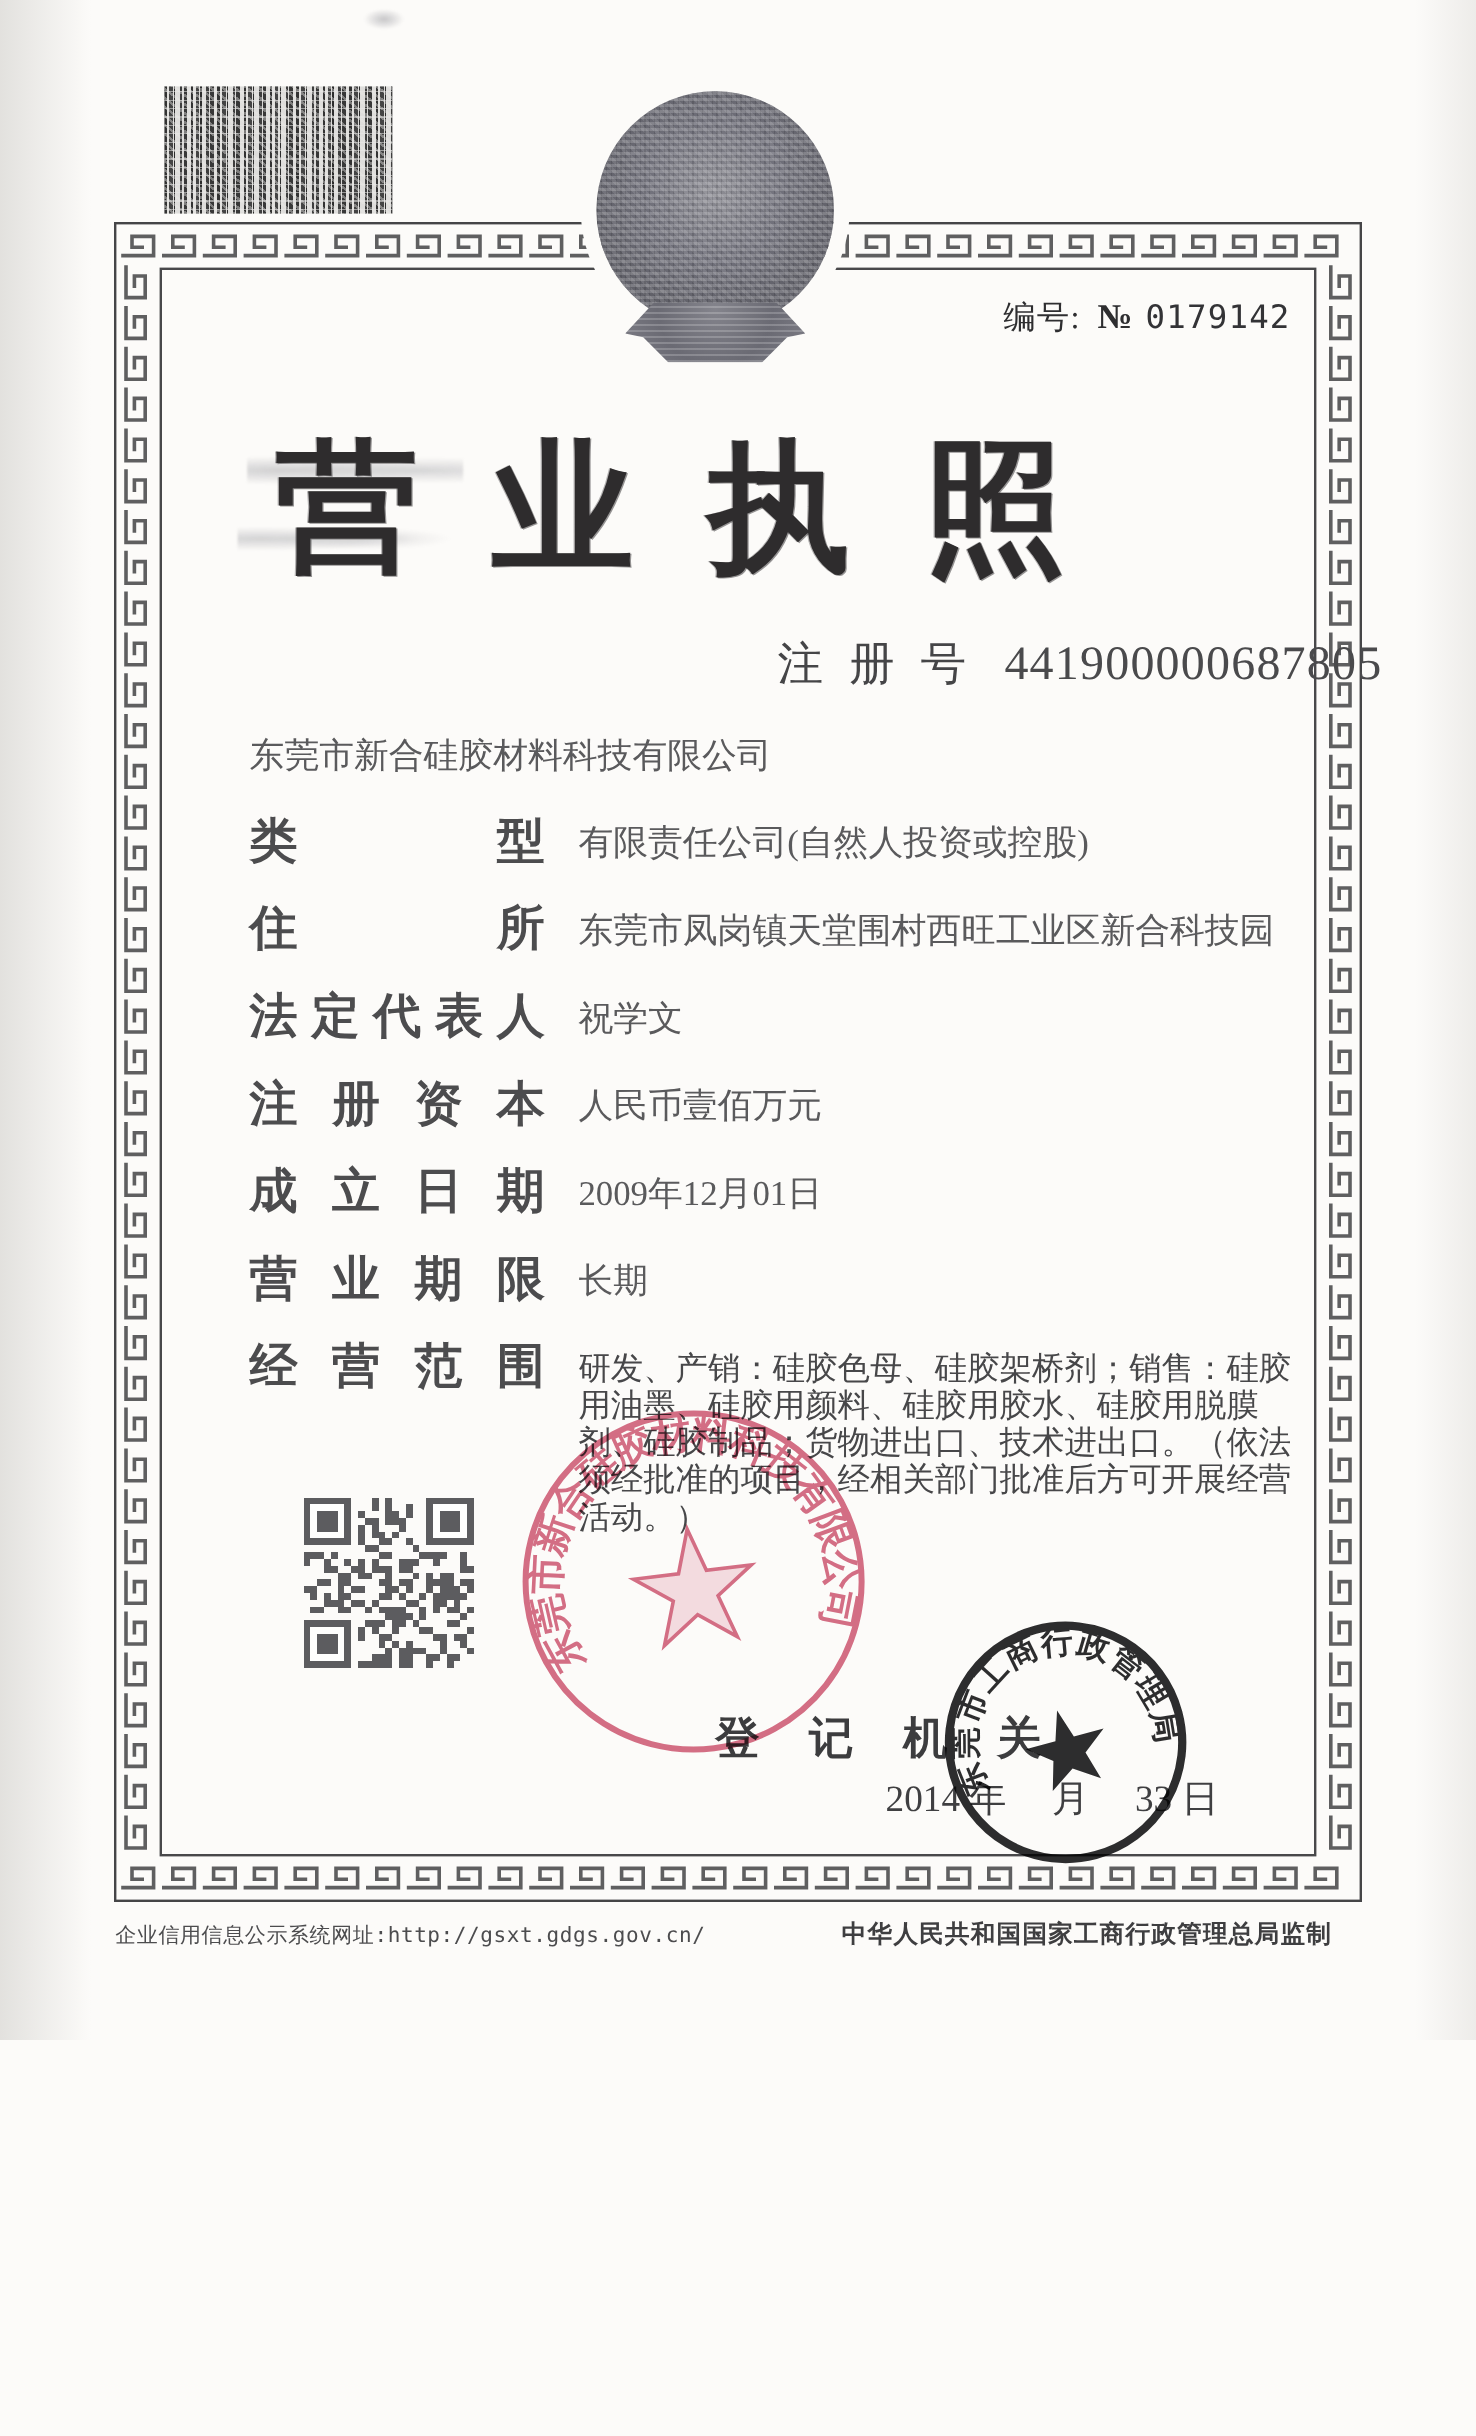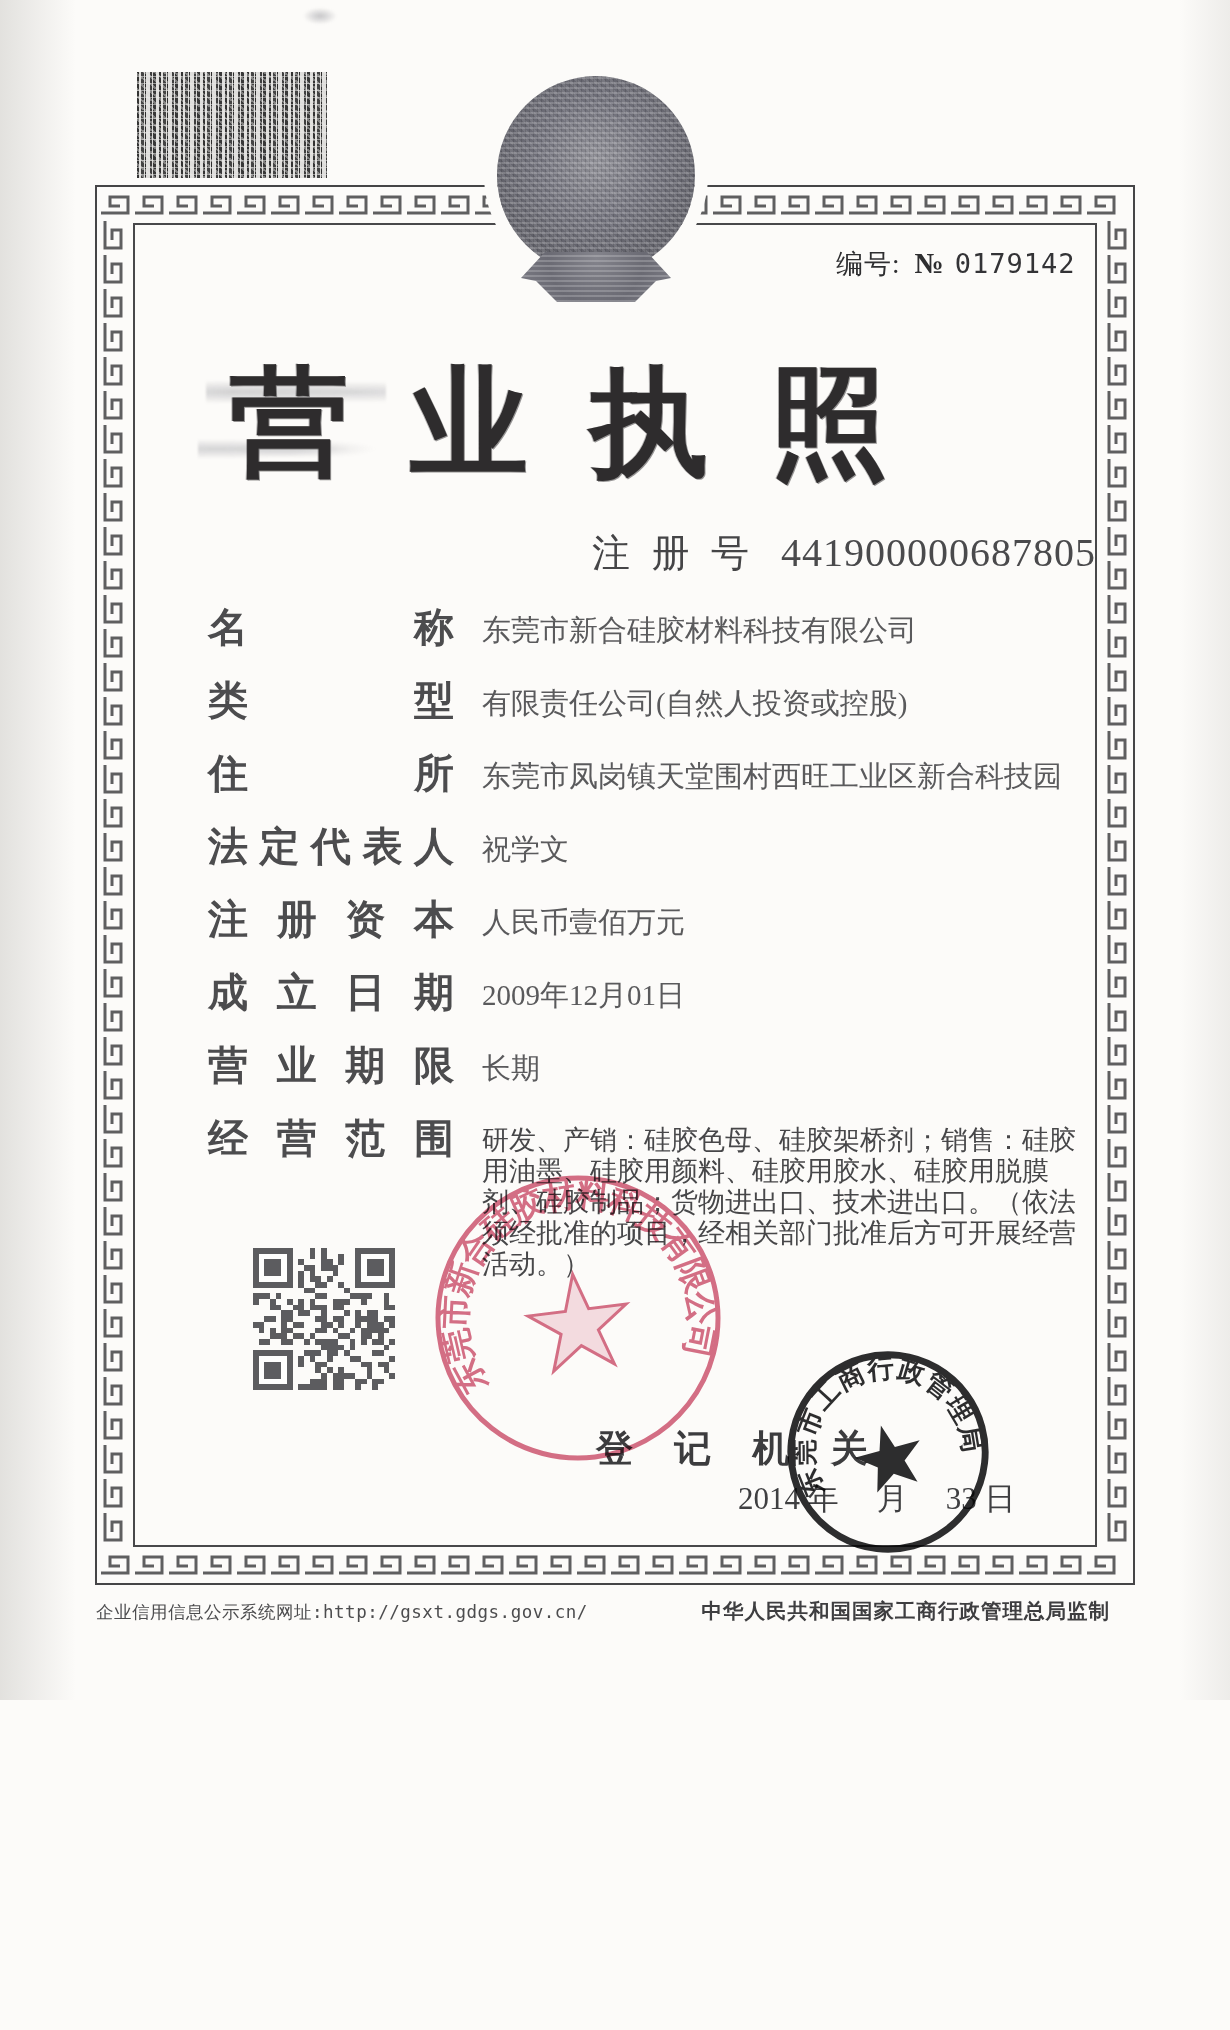--- a/index.html
+++ b/index.html
@@ -65,21 +65,21 @@
 
   
   .title{position:absolute;left:0;top:344px;width:1118px;text-align:center;z-index:4;
     font-family:"Liberation Sans", sans-serif;
     font-size:118px;font-weight:900;color:#2e2c2d;
     letter-spacing:62px;text-indent:62px;
     text-shadow:1px 1px 0 rgba(46,44,45,.5), -1px 0 0 rgba(46,44,45,.35);
   }
 
   
-  .regno{position:absolute;left:592px;top:528px;z-index:4;white-space:nowrap;
+  .regno{position:absolute;left:648px;top:528px;z-index:4;white-space:nowrap;
     color:#454547;font-size:38px;text-align:center;}
   .regno .lab{letter-spacing:6px;margin-right:26px;}
   .regno .val{font-size:40px;color:#4a4a4c;letter-spacing:1px;}
 
   
   .fields{position:absolute;left:208px;top:606px;width:888px;z-index:4;}
   .row{display:flex;align-items:flex-start;margin-bottom:29px;}
   .row-label{width:246px;flex:0 0 246px;margin-right:28px;
     font-size:40px;line-height:44px;color:#4c4c4e;font-weight:600;
     text-align:justify;text-align-last:justify;text-justify:inter-character;}
@@ -164,21 +164,20 @@
   </div>
 
   <div class="title">营业执照</div>
 
   <div class="regno">
     <span class="lab">注 册 号</span><span class="val">441900000687805</span>
   </div>
 
   <div class="fields" id="fields-container">
       <div class="row">
-        <div class="row-label">名称</div>
         <div class="row-value">东莞市新合硅胶材料科技有限公司</div>
       </div>
       <div class="row">
         <div class="row-label">类型</div>
         <div class="row-value">有限责任公司(自然人投资或控股)</div>
       </div>
       <div class="row">
         <div class="row-label">住所</div>
         <div class="row-value">东莞市凤岗镇天堂围村西旺工业区新合科技园</div>
       </div>

